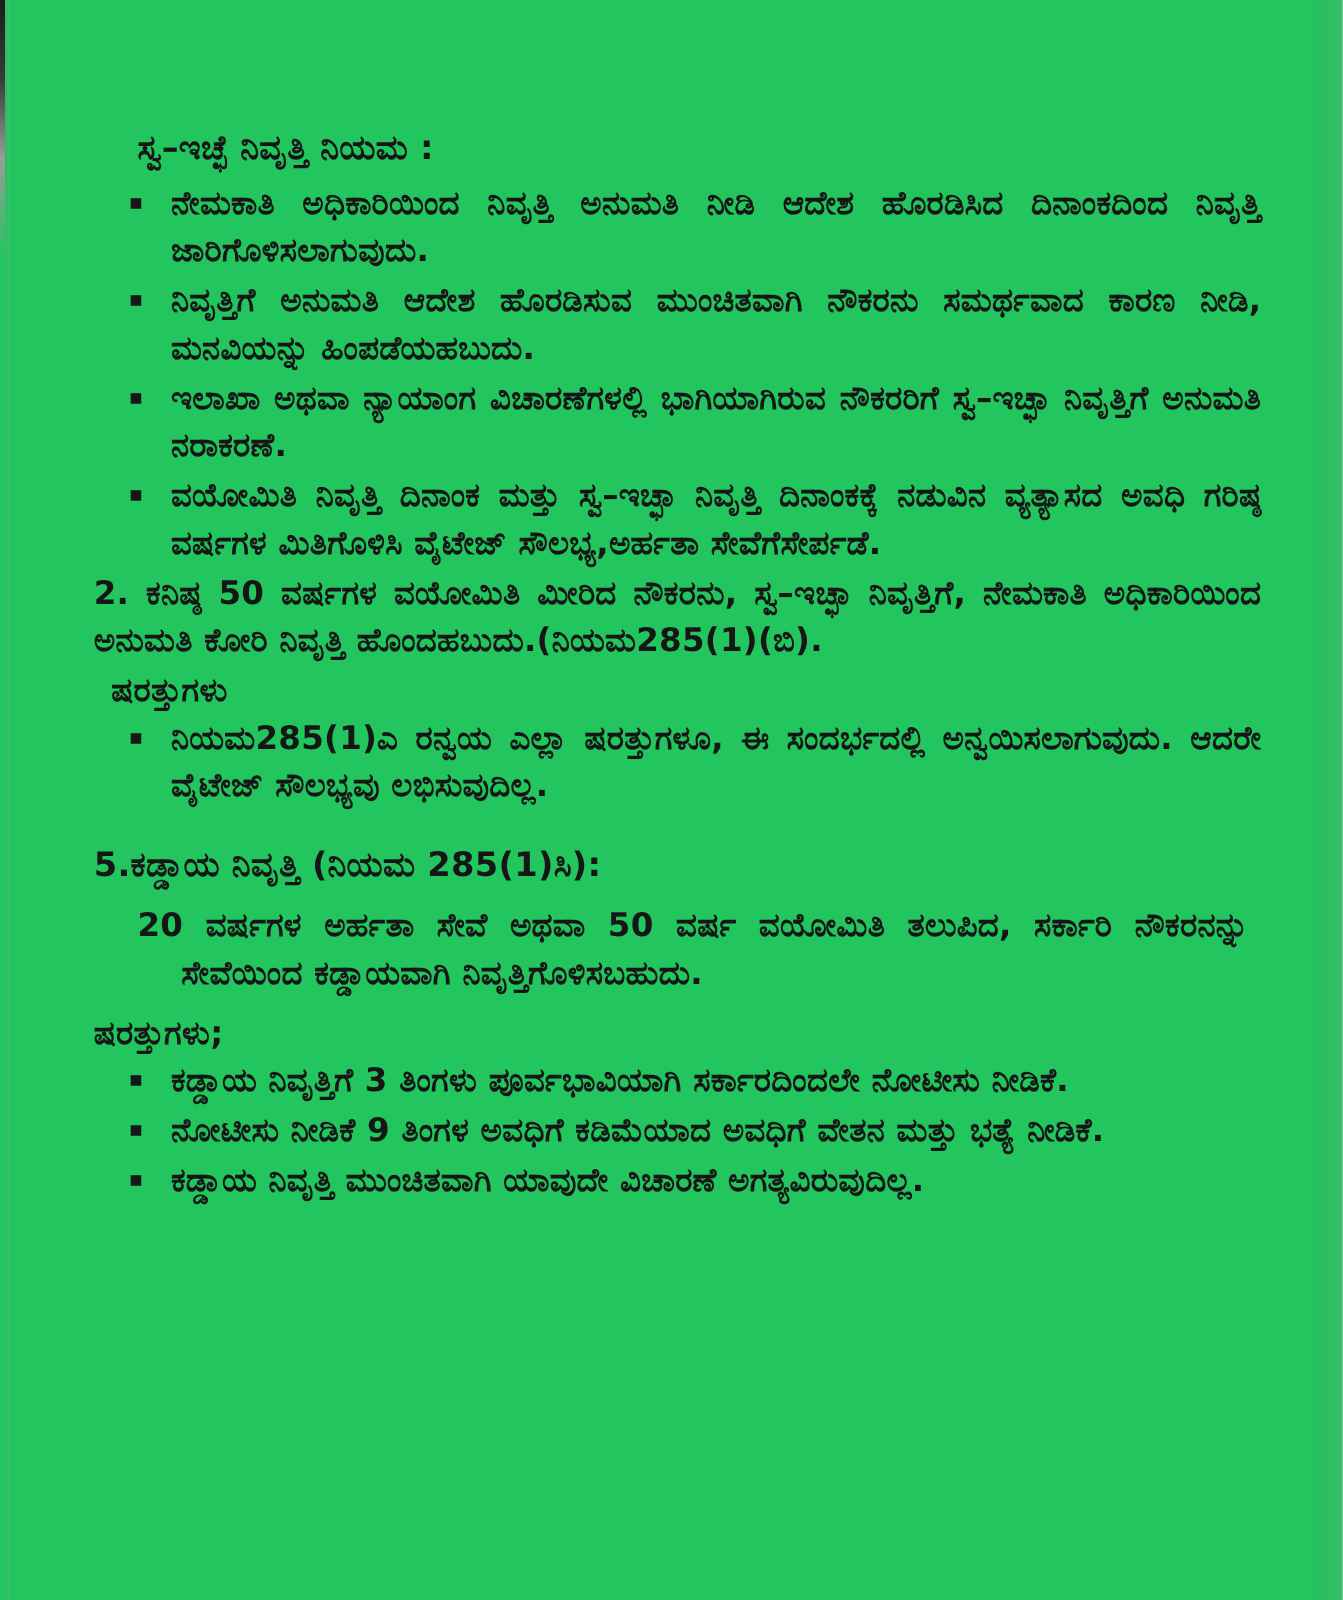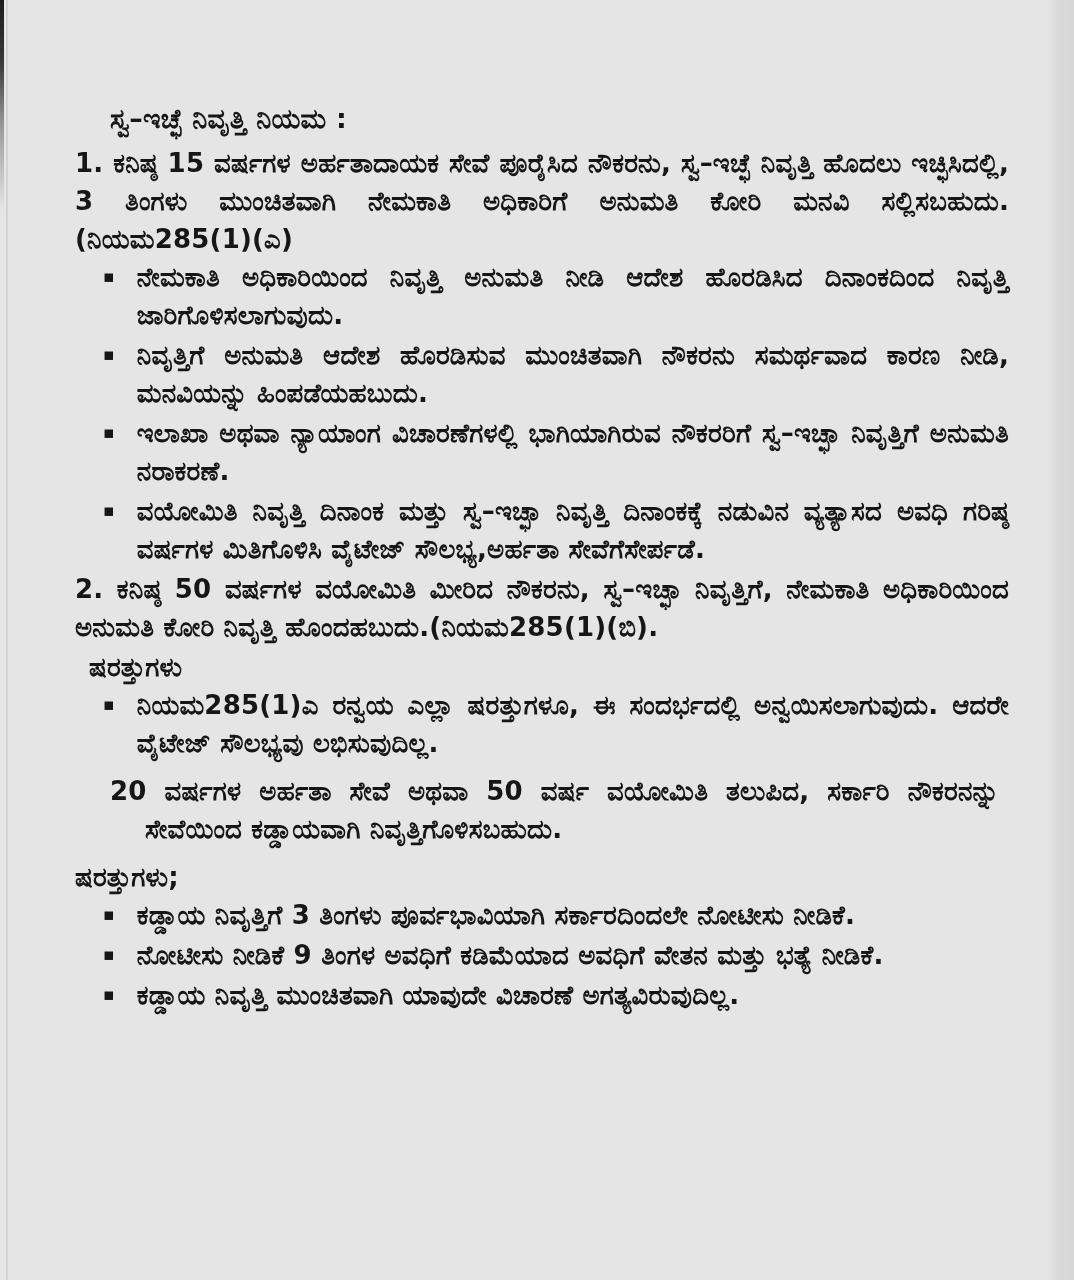--- a/index.html
+++ b/index.html
@@ -11,21 +11,21 @@
     width: 1074px;
     height: 1280px;
     position: relative;
     overflow: hidden;
     font-family: "DejaVu Sans", "Liberation Sans", sans-serif;
     color: #161616;
   }
   .page {
     position: absolute;
     inset: 0;
-    background: #e5e5e5;
+    background: #22c55e;
     padding-left: 11px;
   }
   
   .edge-right {
     position: absolute;
     top: 0; right: 0;
     width: 26px; height: 1280px;
     background: linear-gradient(to right, rgba(0,0,0,0) 0%, rgba(120,120,120,0.10) 35%, rgba(150,150,150,0.18) 100%);
   }
   .edge-left-strip {
@@ -104,21 +104,20 @@
 <div class="page">
 
   <div class="edge-left-strip"></div>
   <div class="edge-left-line"></div>
   <div class="edge-right"></div>
 
   <div class="content">
 
     <p class="doc-title">ಸ್ವ–ಇಚ್ಛೆ ನಿವೃತ್ತಿ ನಿಯಮ :</p>
 
-    <p class="para">1. ಕನಿಷ್ಠ 15 ವರ್ಷಗಳ ಅರ್ಹತಾದಾಯಕ ಸೇವೆ ಪೂರೈಸಿದ ನೌಕರನು, ಸ್ವ–ಇಚ್ಛೆ ನಿವೃತ್ತಿ ಹೊದಲು ಇಚ್ಛಿಸಿದಲ್ಲಿ, 3 ತಿಂಗಳು ಮುಂಚಿತವಾಗಿ ನೇಮಕಾತಿ ಅಧಿಕಾರಿಗೆ ಅನುಮತಿ ಕೋರಿ ಮನವಿ ಸಲ್ಲಿಸಬಹುದು. (ನಿಯಮ285(1)(ಎ)</p>
 
 
     <ul class="cond-list">
       <li>
         <span class="bullet-marker">▪</span>
         <span class="bullet-text">ನೇಮಕಾತಿ ಅಧಿಕಾರಿಯಿಂದ ನಿವೃತ್ತಿ ಅನುಮತಿ ನೀಡಿ ಆದೇಶ ಹೊರಡಿಸಿದ ದಿನಾಂಕದಿಂದ ನಿವೃತ್ತಿ ಜಾರಿಗೊಳಿಸಲಾಗುವುದು.</span>
       </li>
       <li>
         <span class="bullet-marker">▪</span>
         <span class="bullet-text">ನಿವೃತ್ತಿಗೆ ಅನುಮತಿ ಆದೇಶ ಹೊರಡಿಸುವ ಮುಂಚಿತವಾಗಿ ನೌಕರನು ಸಮರ್ಥವಾದ ಕಾರಣ ನೀಡಿ, ಮನವಿಯನ್ನು ಹಿಂಪಡೆಯಹಬುದು.</span>
@@ -137,20 +136,21 @@
 
     <p class="cond-heading indented">ಷರತ್ತುಗಳು</p>
 
     <ul class="cond-list">
       <li>
         <span class="bullet-marker">▪</span>
         <span class="bullet-text">ನಿಯಮ285(1)ಎ ರನ್ವಯ ಎಲ್ಲಾ ಷರತ್ತುಗಳೂ, ಈ ಸಂದರ್ಭದಲ್ಲಿ ಅನ್ವಯಿಸಲಾಗುವುದು. ಆದರೇ ವೈಟೇಜ್ ಸೌಲಭ್ಯವು ಲಭಿಸುವುದಿಲ್ಲ.</span>
       </li>
     </ul>
 
+    <p class="section-heading">5.ಕಡ್ಡಾಯ ನಿವೃತ್ತಿ (ನಿಯಮ 285(1)ಸಿ):</p>
 
     <p class="hang-para">20 ವರ್ಷಗಳ ಅರ್ಹತಾ ಸೇವೆ ಅಥವಾ 50 ವರ್ಷ ವಯೋಮಿತಿ ತಲುಪಿದ, ಸರ್ಕಾರಿ ನೌಕರನನ್ನು ಸೇವೆಯಿಂದ ಕಡ್ಡಾಯವಾಗಿ ನಿವೃತ್ತಿಗೊಳಿಸಬಹುದು.</p>
 
     <p class="cond-heading gap-above">ಷರತ್ತುಗಳು;</p>
 
     <ul class="cond-list">
       <li>
         <span class="bullet-marker">▪</span>
         <span class="bullet-text">ಕಡ್ಡಾಯ ನಿವೃತ್ತಿಗೆ 3 ತಿಂಗಳು ಪೂರ್ವಭಾವಿಯಾಗಿ ಸರ್ಕಾರದಿಂದಲೇ ನೋಟೀಸು ನೀಡಿಕೆ.</span>
       </li>

